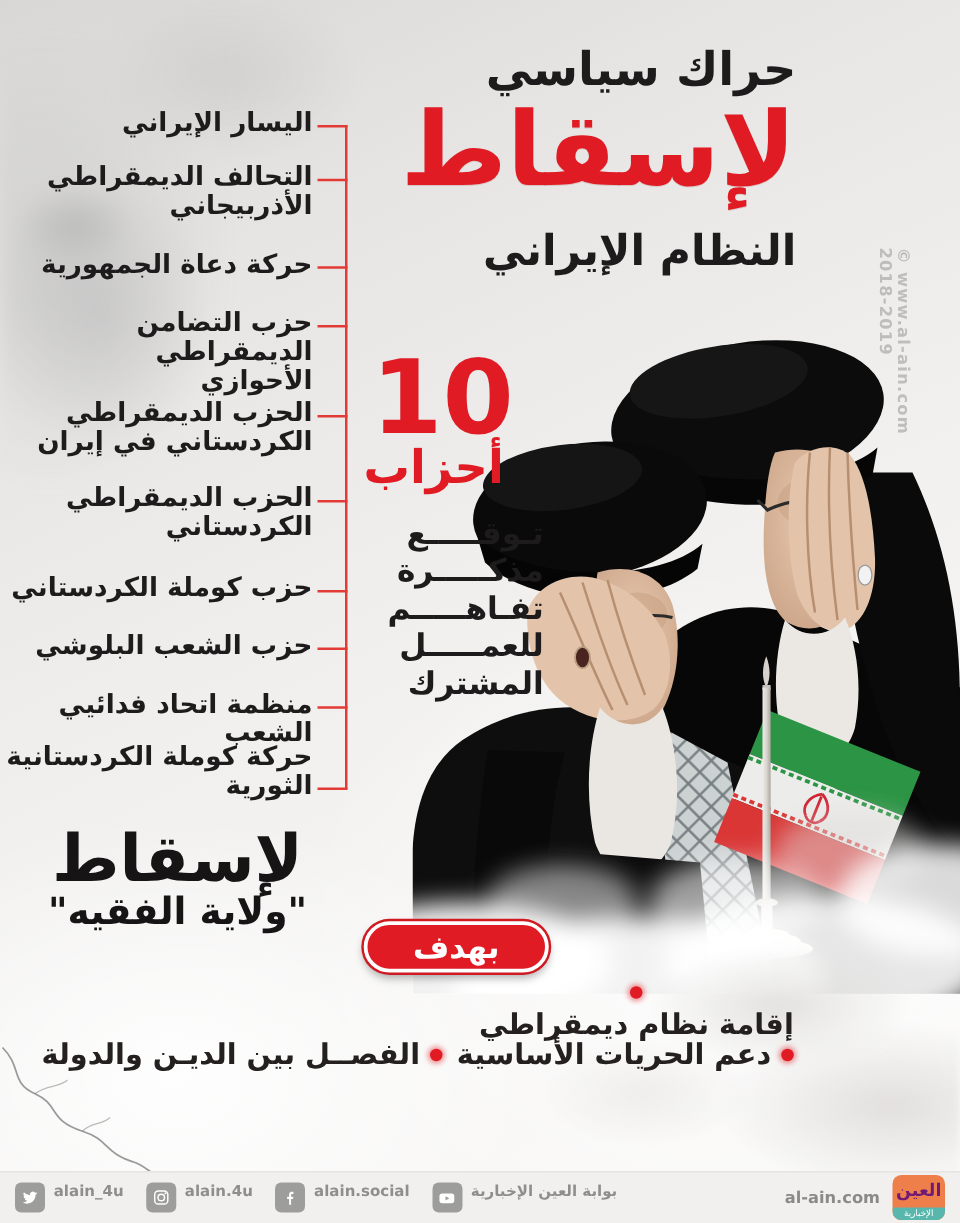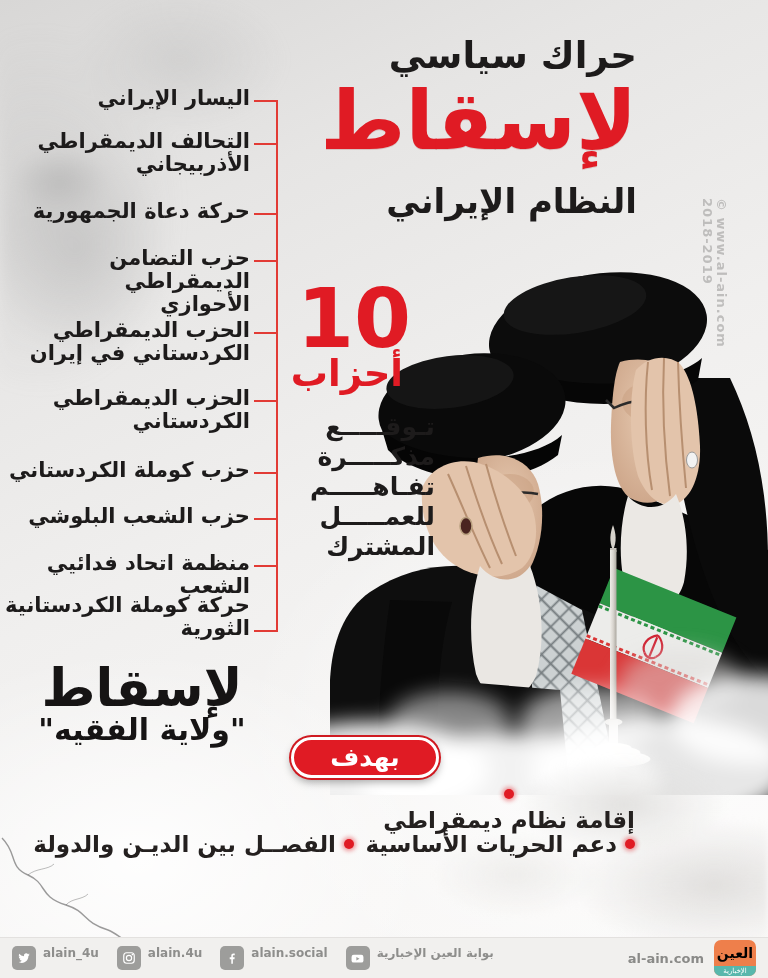--- a/index.html
+++ b/index.html
@@ -90,21 +90,21 @@
   .s-ico{ width:24px; height:24px; border-radius:5px; background:#9d9d9b;
           display:flex; align-items:center; justify-content:center; flex:none;}
   .s-ico svg{ display:block; }
   .s-handle{ font-size:12px; color:#8e8e8c; font-weight:bold;}
   .s-handle.ar{ direction:rtl; }
   .f-spacer{ flex:1; }
   .site{ font-size:13px; color:#8a8a88; font-weight:bold; margin-right:10px;}
   .alain-logo{ width:42px; height:36px; border-radius:7px; overflow:hidden; background:#ee7f4b;
                display:flex; flex-direction:column; cursor:pointer;}
   .alain-main{ flex:1; display:flex; align-items:center; justify-content:center;
-               color:#000000; font-size:14px; font-weight:bold; direction:rtl; line-height:1;}
+               color:#701a75; font-size:14px; font-weight:bold; direction:rtl; line-height:1;}
   .alain-sub{ height:10px; background:#58b7ac; color:#fff; font-size:7px; line-height:10px;
               text-align:center; direction:rtl;}
 </style>
 </head>
 <body>
 
 <div id="poster">
   <div class="ghost"></div>
 
   <svg class="photo" viewBox="0 0 438 545" width="438" height="545">

